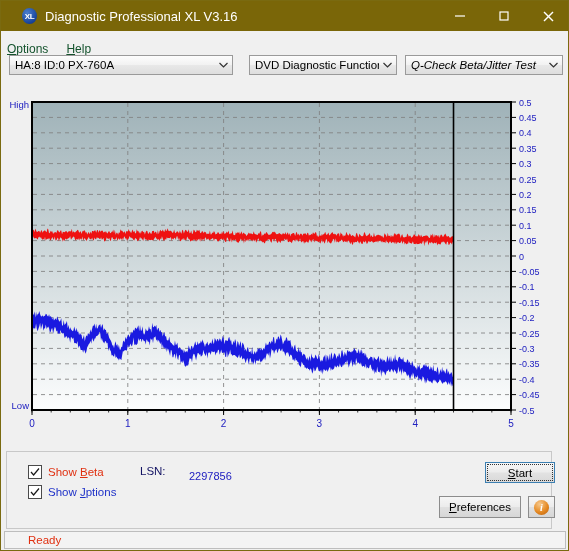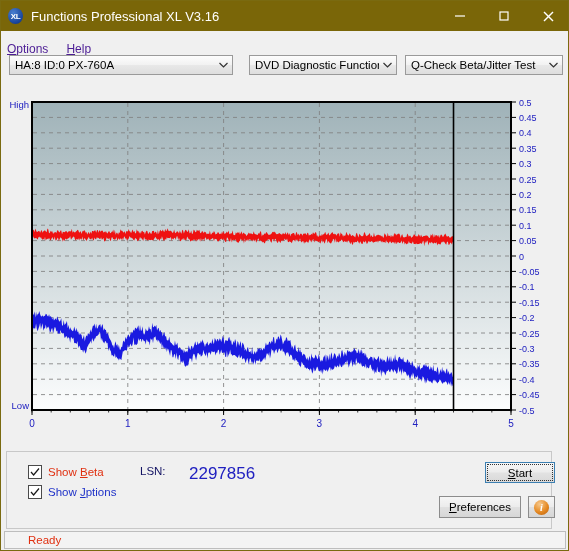--- a/index.html
+++ b/index.html
@@ -27,21 +27,21 @@
     left: 0; top: 0;
     width: 569px;
     height: 30px;
     background: #7a6608;
     display: flex;
     align-items: center;
     box-sizing: border-box;
   }
   .title-icon {
     width: 15px; height: 16px;
-    margin-left: 7px;
+    margin-left: 21px;
     margin-right: 8px;
     border-radius: 50%;
     background: radial-gradient(circle at 35% 30%, #4a7fd0 0%, #17439a 70%, #0e2d6e 100%);
     color: #ffffff;
     font-size: 8px;
     font-weight: bold;
     display: flex;
     align-items: center;
     justify-content: center;
     flex: none;
@@ -73,21 +73,21 @@
     width: 567px;
     height: 21px;
     background: #f0f0f0;
     display: flex;
     align-items: center;
     padding-left: 6px;
     box-sizing: border-box;
   }
   .menu-item {
     font-size: 12px;
-    color: #4c1d95;
+    color: #14532d;
     margin-right: 18px;
     white-space: nowrap;
     margin-top: 15px;
   }
   .menu-item u { text-decoration: underline; }
 
   
   .combo-row {
     position: absolute;
     left: 0; top: 52px;
@@ -116,21 +116,21 @@
     width: 17px;
     flex: none;
     display: flex;
     align-items: center;
     justify-content: center;
   }
   .chev svg { display:block; }
 
   #combo-drive  { left: 8px;   width: 224px; }
   #combo-func   { left: 248px; width: 148px; }
-  #combo-test   { left: 404px; width: 158px; }
+  #combo-test   { left: 404px; width: 158px; font-style: italic; }
 
   
   .chart-panel {
     position: absolute;
     left: 4px; top: 82px;
     width: 560px;
     height: 360px;
     background: #f0f0f0;
     overflow: hidden;
   }
@@ -172,22 +172,22 @@
 
   .lsn-label {
     position: absolute;
     left: 133px; top: 13px;
     font-size: 11.5px;
     color: #141464;
     text-align: center;
   }
   .lsn-value {
     position: absolute;
-    left: 182px; top: 12px;
-    font-size: 17px;
+    left: 182px; top: 18px;
+    font-size: 11px;
     color: #2020c0;
   }
 
   .btn {
     position: absolute;
     background: linear-gradient(to bottom, #f6f6f6 0%, #ececec 48%, #e0e0e0 52%, #d6d6d6 100%);
     border: 1px solid #8c8c8c;
     box-sizing: border-box;
     display: flex;
     align-items: center;
@@ -248,21 +248,21 @@
     color: #e03010;
   }
 </style>
 </head>
 <body>
 
 <div id="app">
 
   <div class="titlebar">
     <div class="title-icon">XL</div>
-    <div class="title-text">Functions Professional XL V3.16</div>
+    <div class="title-text">Diagnostic Professional XL V3.16</div>
     <div class="win-btn">
       <svg width="12" height="12" viewBox="0 0 12 12">
           <line x1="1" y1="6" x2="11" y2="6" stroke="#ffffff" stroke-width="1.2"></line>
         </svg>
     </div>
     <div class="win-btn">
       <svg width="12" height="12" viewBox="0 0 12 12">
           <rect x="2" y="2" width="8" height="8" fill="none" stroke="#ffffff" stroke-width="1.2"></rect>
         </svg>
     </div>

